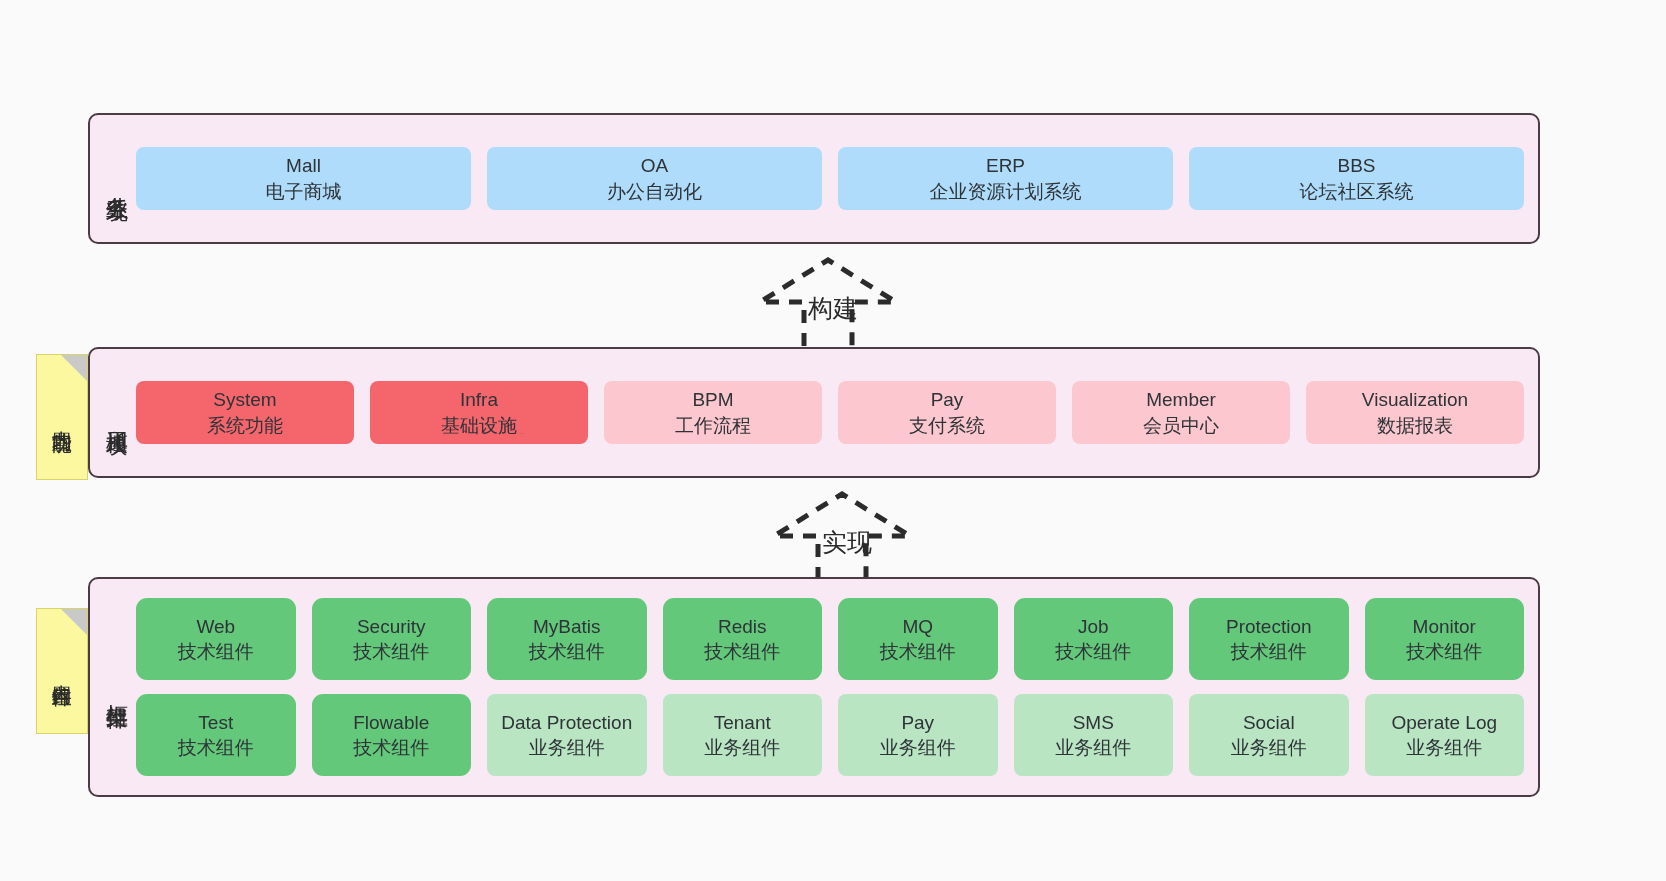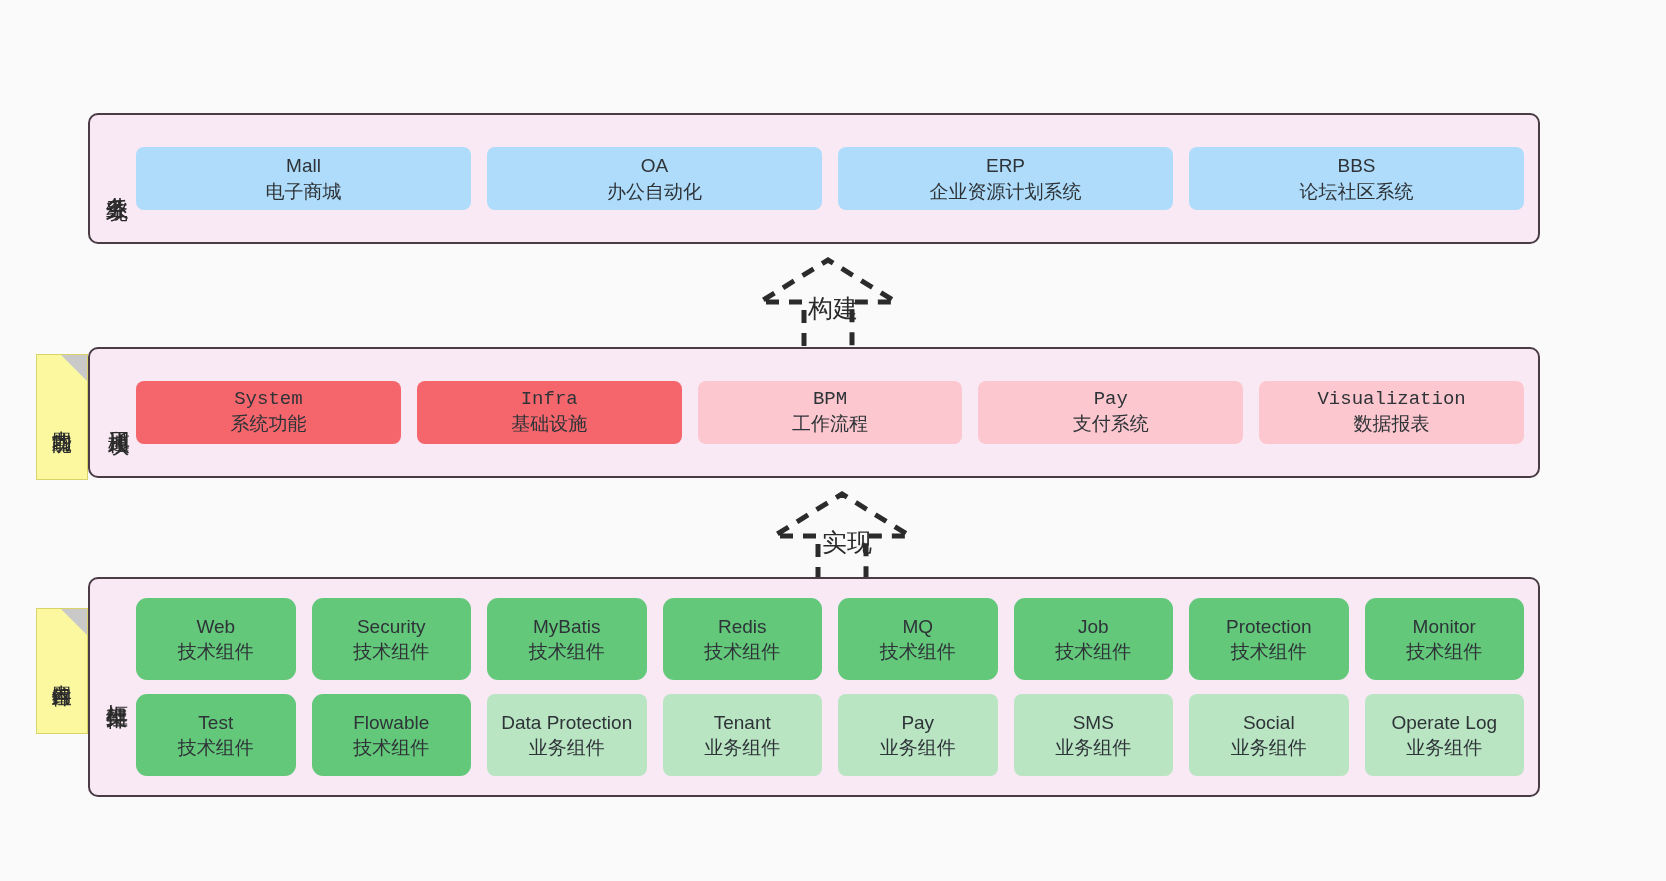--- a/index.html
+++ b/index.html
@@ -159,41 +159,45 @@
       <polyline points="46,88 46,44 2,44 70,2 138,44 94,44 94,88" fill="none" stroke="#2b2b2b" stroke-width="5" stroke-dasharray="13,10" stroke-linejoin="miter"></polyline>
     </svg>
     <span class="arrow-label" style="left:50px; top:34px;">构建</span>
   </div>
 
   <div class="note" style="left:36px; top:354px; width:52px; height:126px;">
     <span class="fold"></span>
     <span>内置功能</span>
   </div>
 
-  <div class="layer" id="layer-common" style="left:88px; top:347px; width:1452px; height:131px;font-family:Liberation Mono, monospace;">
+  <div class="layer" id="layer-common" style="left:88px; top:347px; width:1452px; height:131px;">
     <div class="layer-title">通用模块</div>
     <div class="layer-body">
       <div class="row">
         <div class="card red">
           <span class="en">System</span>
           <span class="cn">系统功能</span>
         </div>
         <div class="card red">
           <span class="en">Infra</span>
           <span class="cn">基础设施</span>
         </div>
         <div class="card pink">
           <span class="en">BPM</span>
           <span class="cn">工作流程</span>
         </div>
         <div class="card pink">
           <span class="en">Pay</span>
           <span class="cn">支付系统</span>
         </div>
         <div class="card pink">
+          <span class="en">Member</span>
+          <span class="cn">会员中心</span>
+        </div>
+        <div class="card pink">
           <span class="en">Visualization</span>
           <span class="cn">数据报表</span>
         </div>
       </div>
     </div>
   </div>
 
   <div class="arrow" style="left:772px; top:492px; width:140px; height:88px;">
     <svg width="140" height="88" viewBox="0 0 140 88">
       <polyline points="46,88 46,44 2,44 70,2 138,44 94,44 94,88" fill="none" stroke="#2b2b2b" stroke-width="5" stroke-dasharray="13,10" stroke-linejoin="miter"></polyline>

